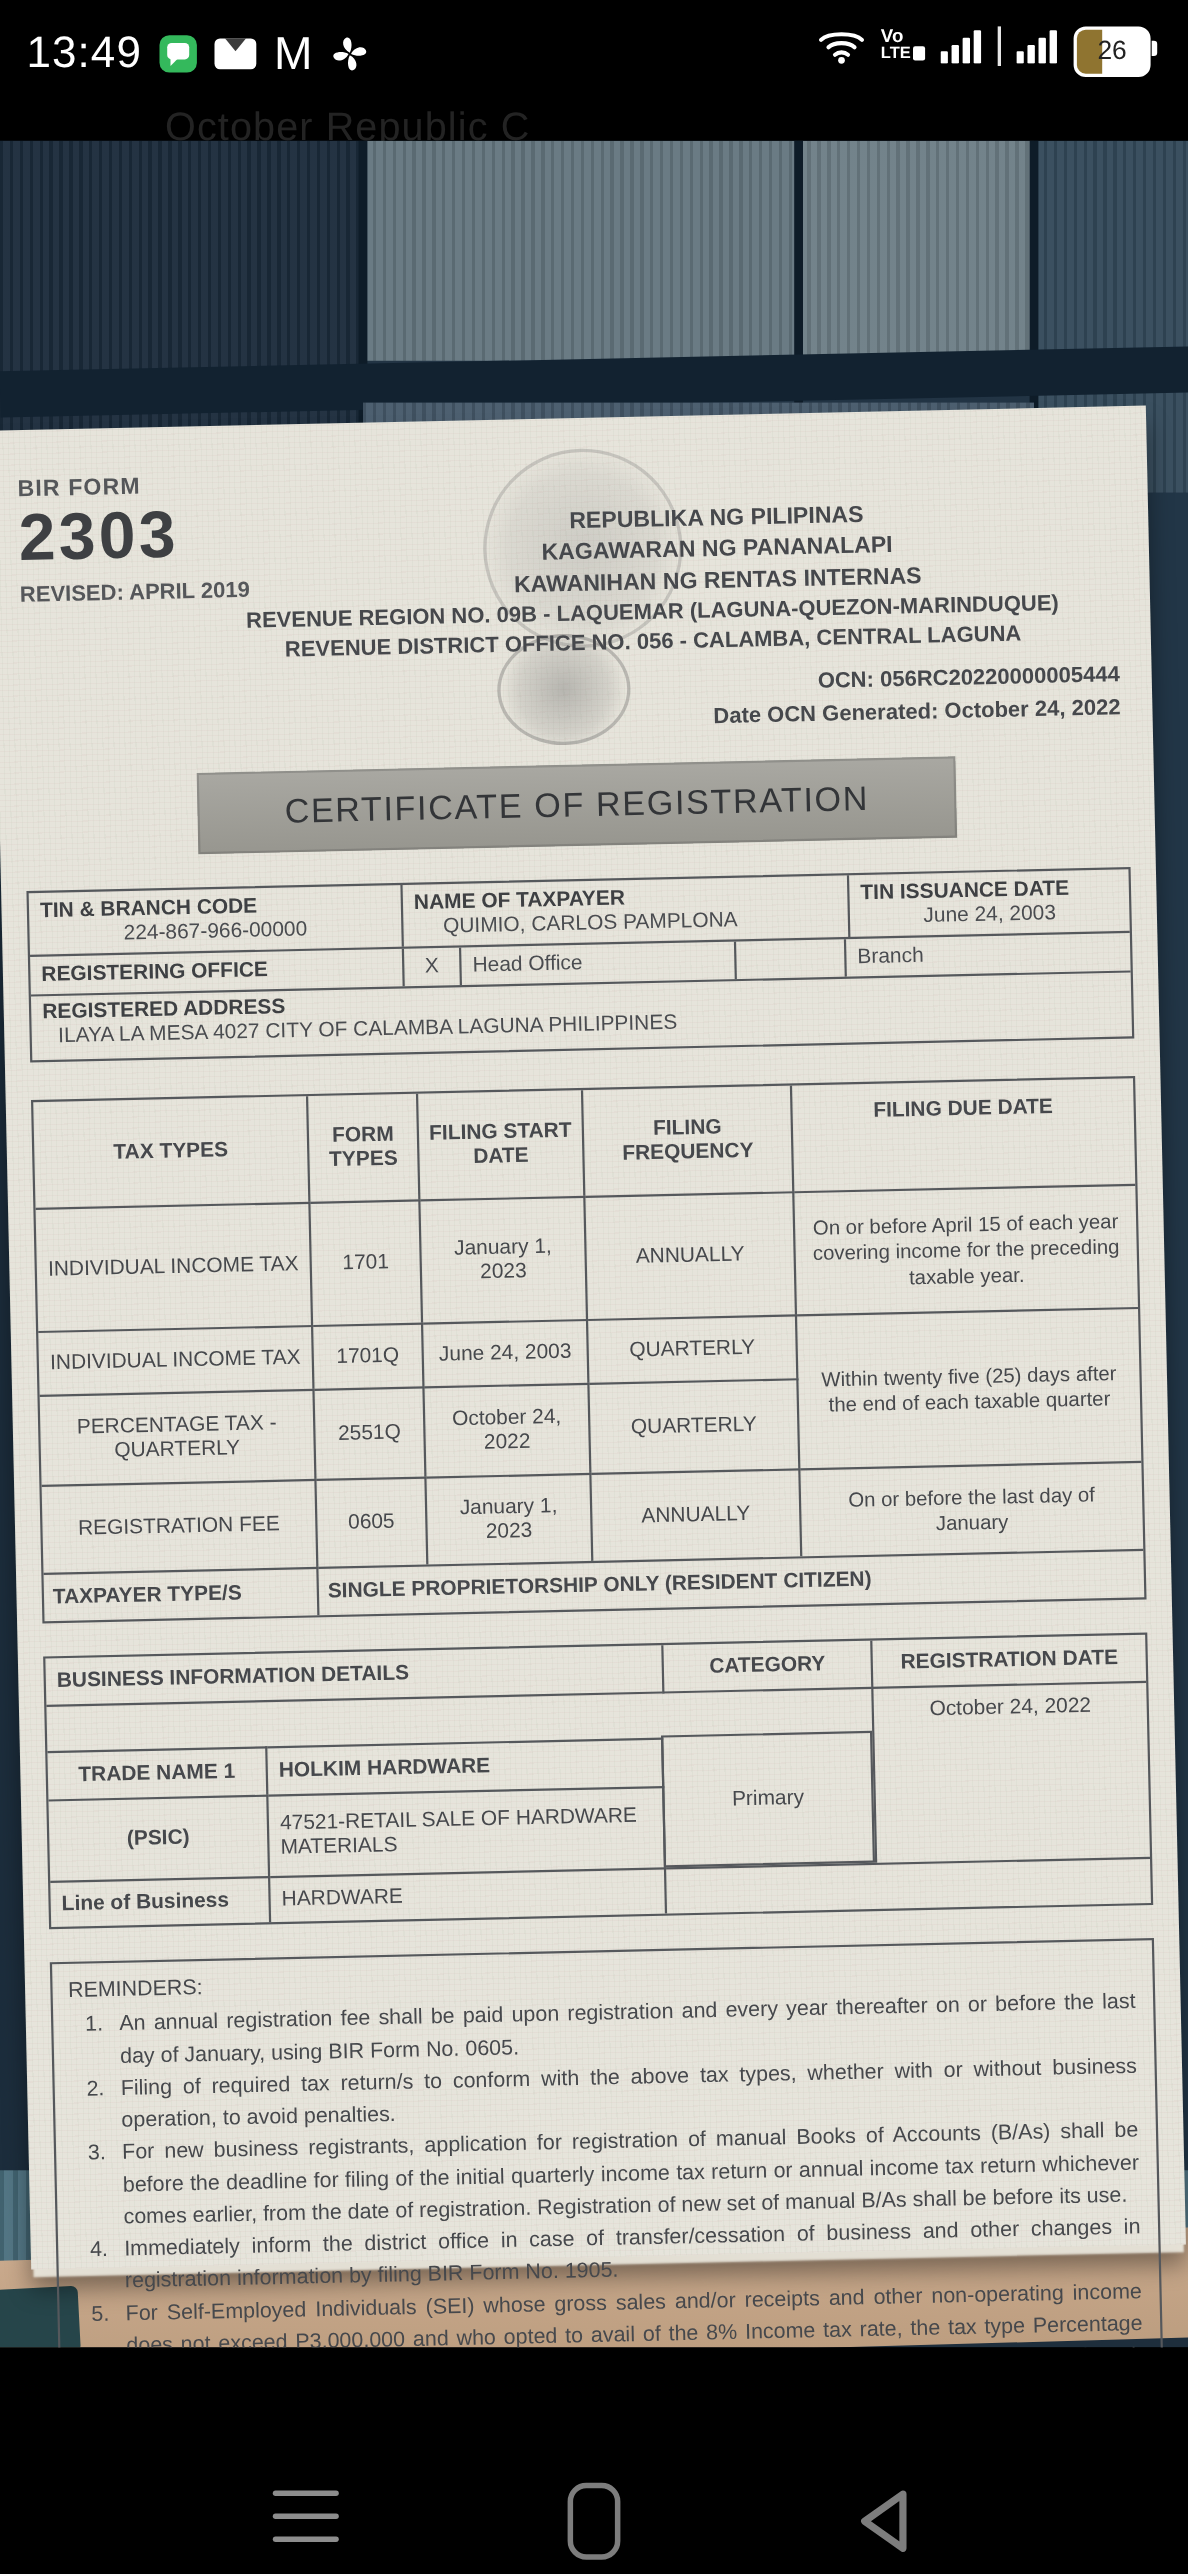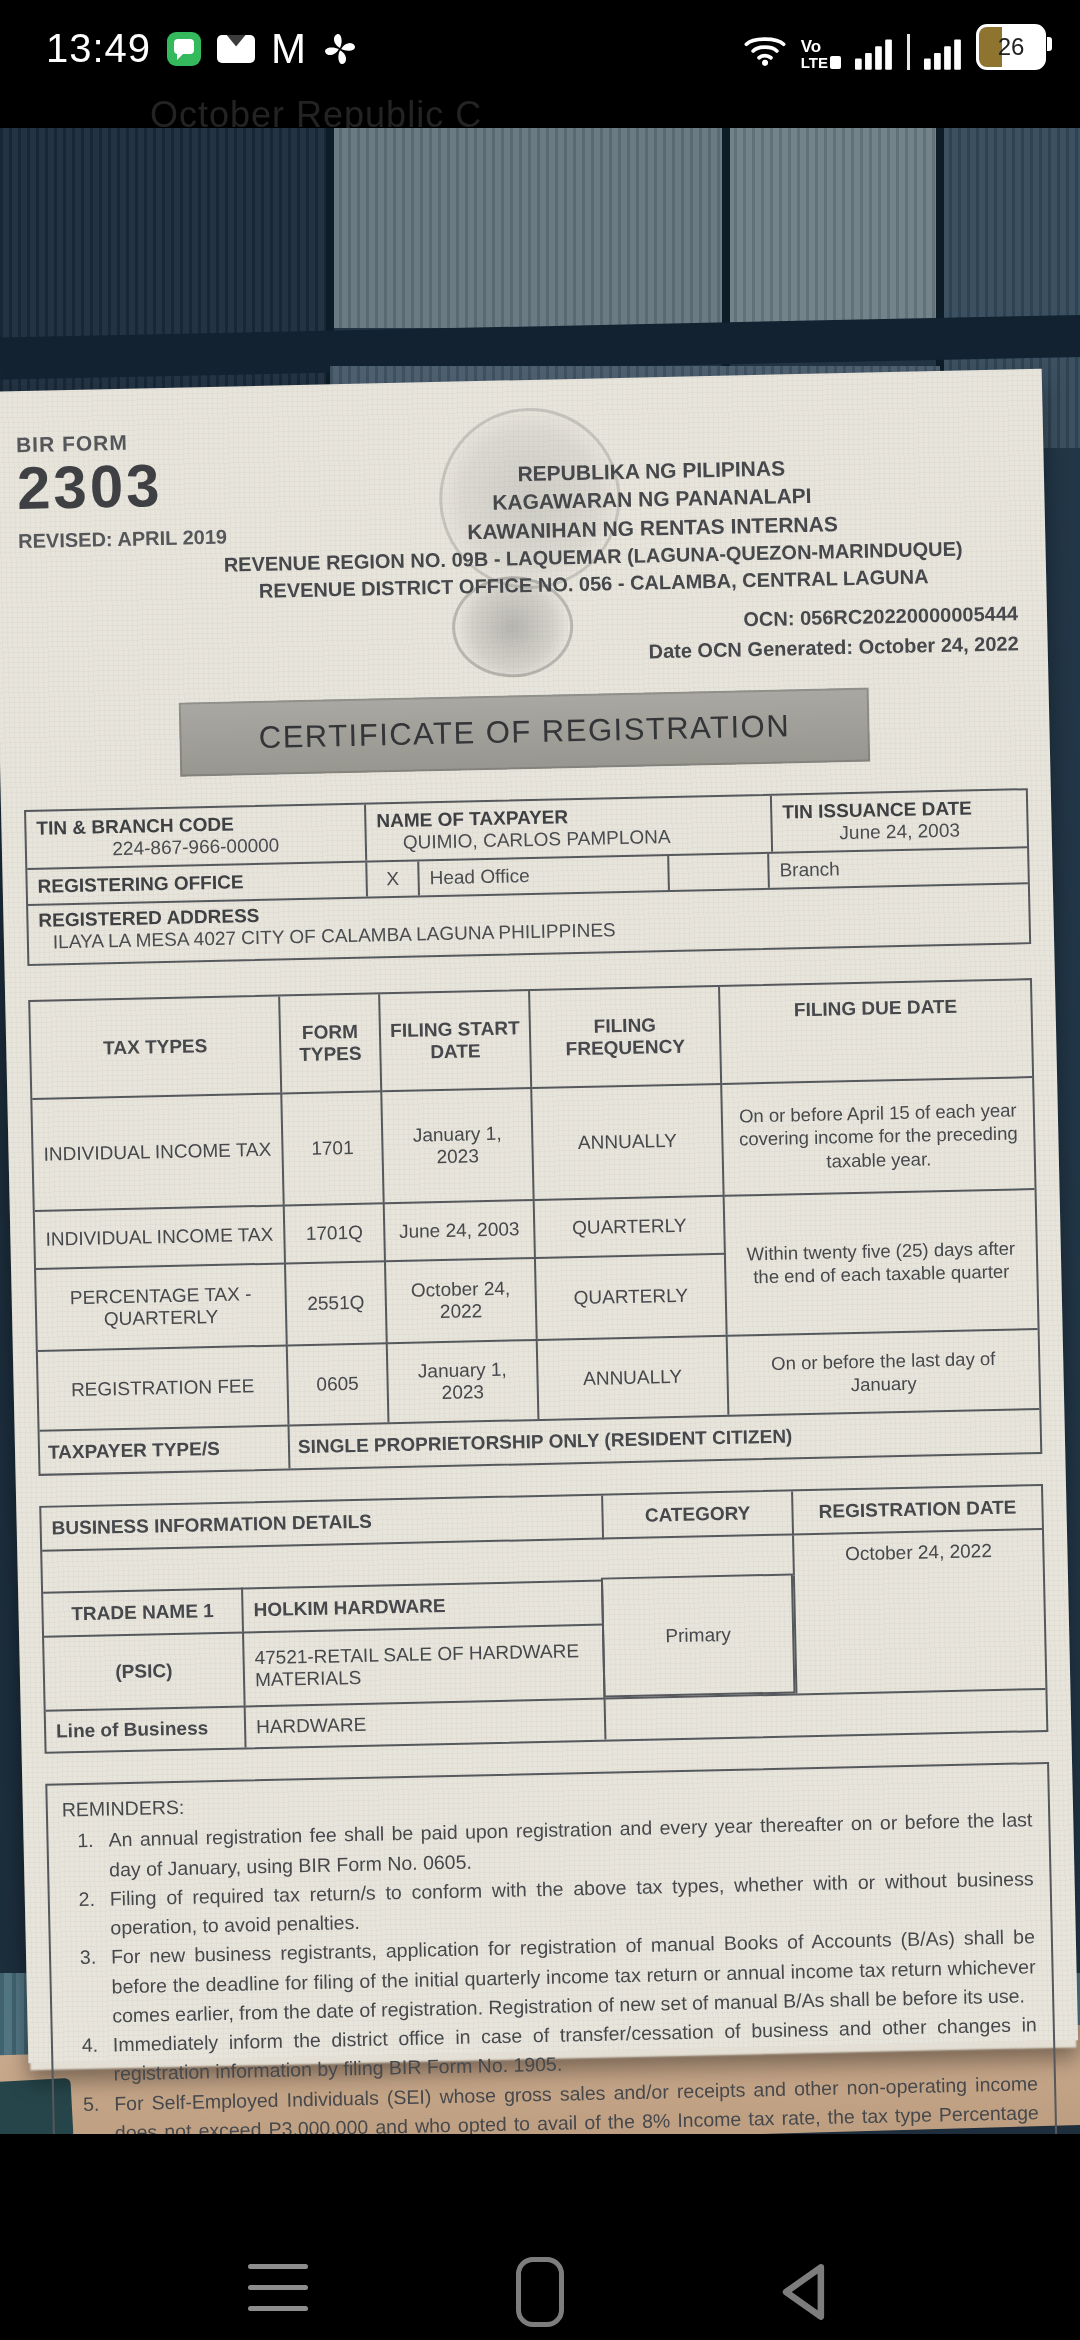--- a/index.html
+++ b/index.html
@@ -1,32 +1,32 @@
 <!DOCTYPE html>
 <html><head>
 <meta charset="utf-8">
 <style>
   html,body{margin:0;padding:0;background:#000;}
   body{width:1080px;height:2340px;position:relative;overflow:hidden;
        font-family:"Liberation Sans",sans-serif;-webkit-font-smoothing:antialiased;}
 
   
   .status-bar{position:absolute;top:0;left:0;width:1080px;height:100px;color:#fff;}
-  .sb-left{position:absolute;left:46px;top:26px;display:flex;align-items:center;gap:16px;}
+  .sb-left{position:absolute;left:24px;top:26px;display:flex;align-items:center;gap:16px;}
   .sb-time{font-size:40px;font-weight:400;letter-spacing:1px;}
   .sb-icon{display:inline-flex;align-items:center;justify-content:center;}
   .msg-icon{width:34px;height:34px;background:#34b95c;border-radius:9px;position:relative;}
   .msg-icon .bubble{position:absolute;left:7px;top:7px;width:20px;height:15px;background:#fff;border-radius:4px;}
   .msg-icon .tail{position:absolute;left:10px;top:21px;width:0;height:0;border-left:7px solid #fff;border-bottom:7px solid transparent;}
   .env-icon{width:38px;height:28px;background:#fff;border-radius:5px;position:relative;overflow:hidden;}
   .env-icon .flap{position:absolute;left:-4px;top:-16px;width:46px;height:28px;background:#1a1a1a;transform:rotate(0deg);
      clip-path:polygon(0 0,100% 0,50% 100%);opacity:.85;}
   .gmail-icon{font-size:42px;font-weight:400;color:#fff;line-height:1;}
   .pinwheel-icon svg{display:block;}
-  .sb-right{position:absolute;right:34px;top:24px;display:flex;align-items:flex-end;gap:14px;}
+  .sb-right{position:absolute;right:34px;top:24px;display:flex;align-items:flex-start;gap:14px;}
   .volte{display:flex;flex-direction:column;line-height:1;align-items:flex-start;}
   .volte .l1{font-size:17px;font-weight:700;}
   .volte .l2{font-size:15px;font-weight:700;display:flex;align-items:center;gap:2px;}
   .volte .hd{display:inline-block;width:11px;height:13px;background:#fff;border-radius:2px;}
   .sig-divider{width:3px;height:36px;background:#fff;opacity:.9;}
   .battery{position:relative;width:64px;height:40px;border:3px solid #fff;border-radius:11px;display:flex;align-items:center;justify-content:center;background:#fff;}
   .battery .fill{position:absolute;left:0;top:0;bottom:0;width:36%;background:#8f7430;border-radius:8px 0 0 8px;}
   .battery .pct{position:relative;font-size:24px;color:#222;z-index:1;}
   .battery .nub{position:absolute;right:-9px;top:10px;width:5px;height:14px;background:#fff;border-radius:0 3px 3px 0;}
 

